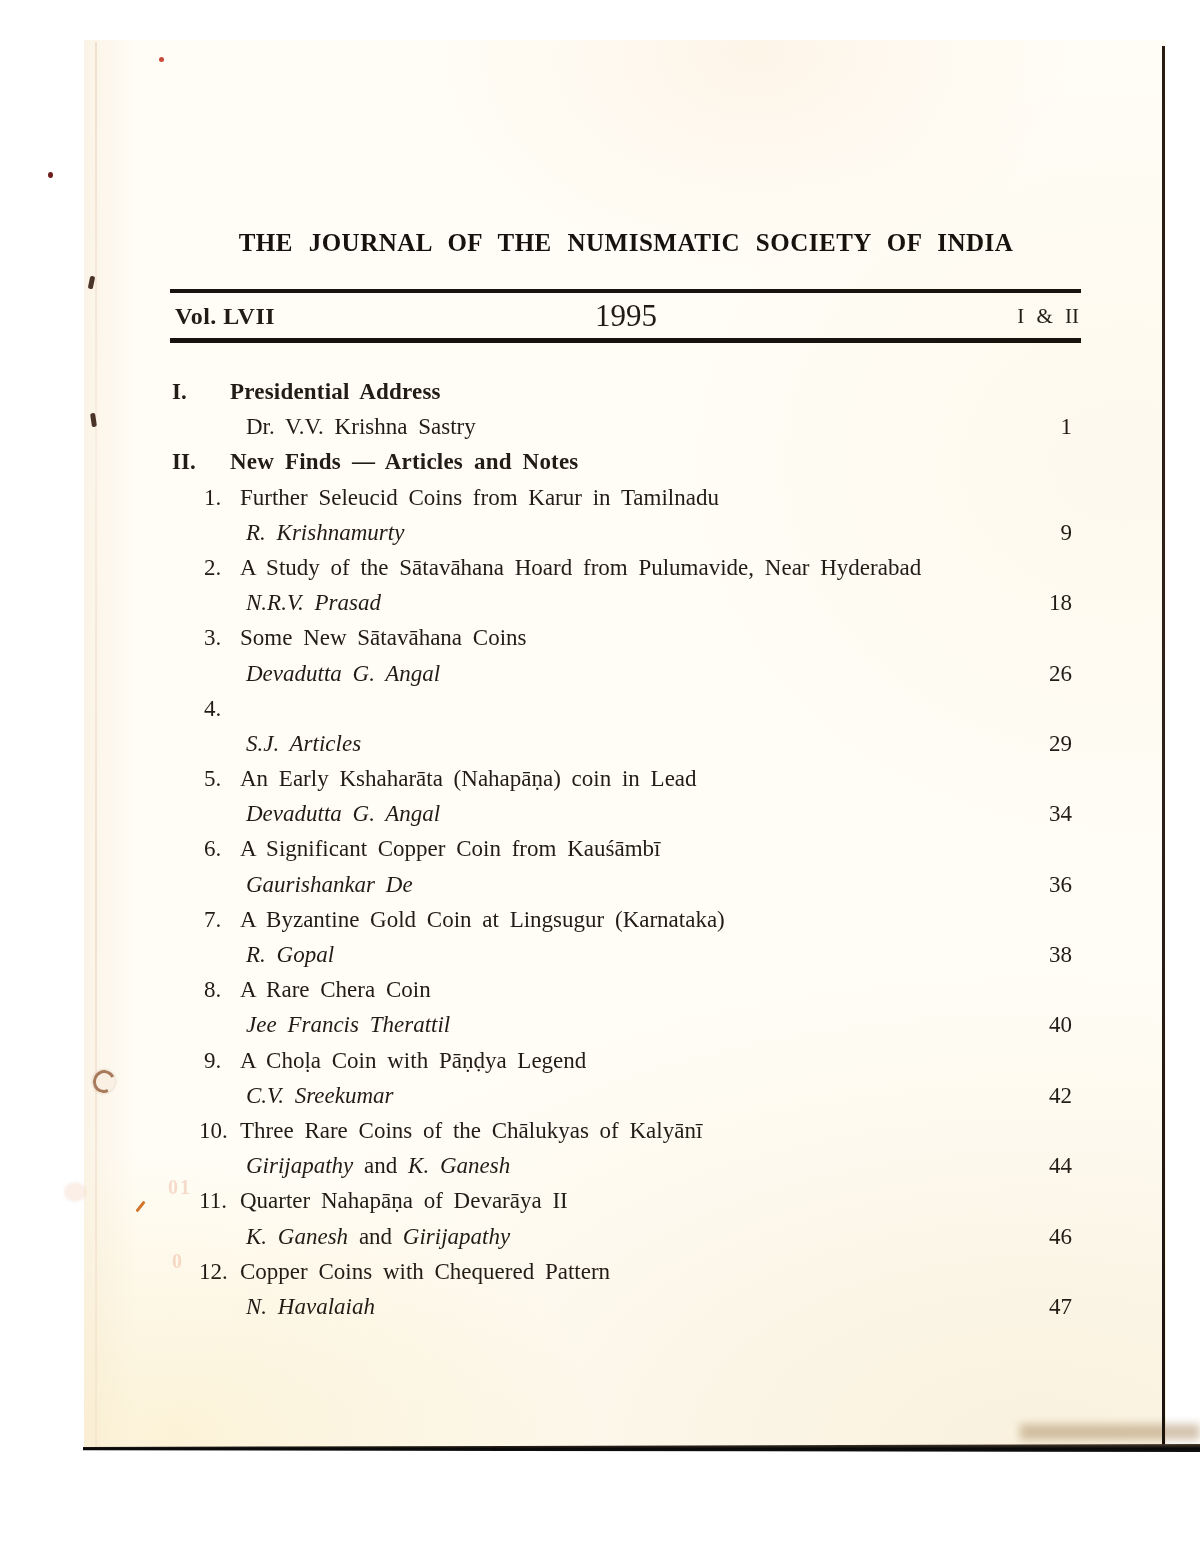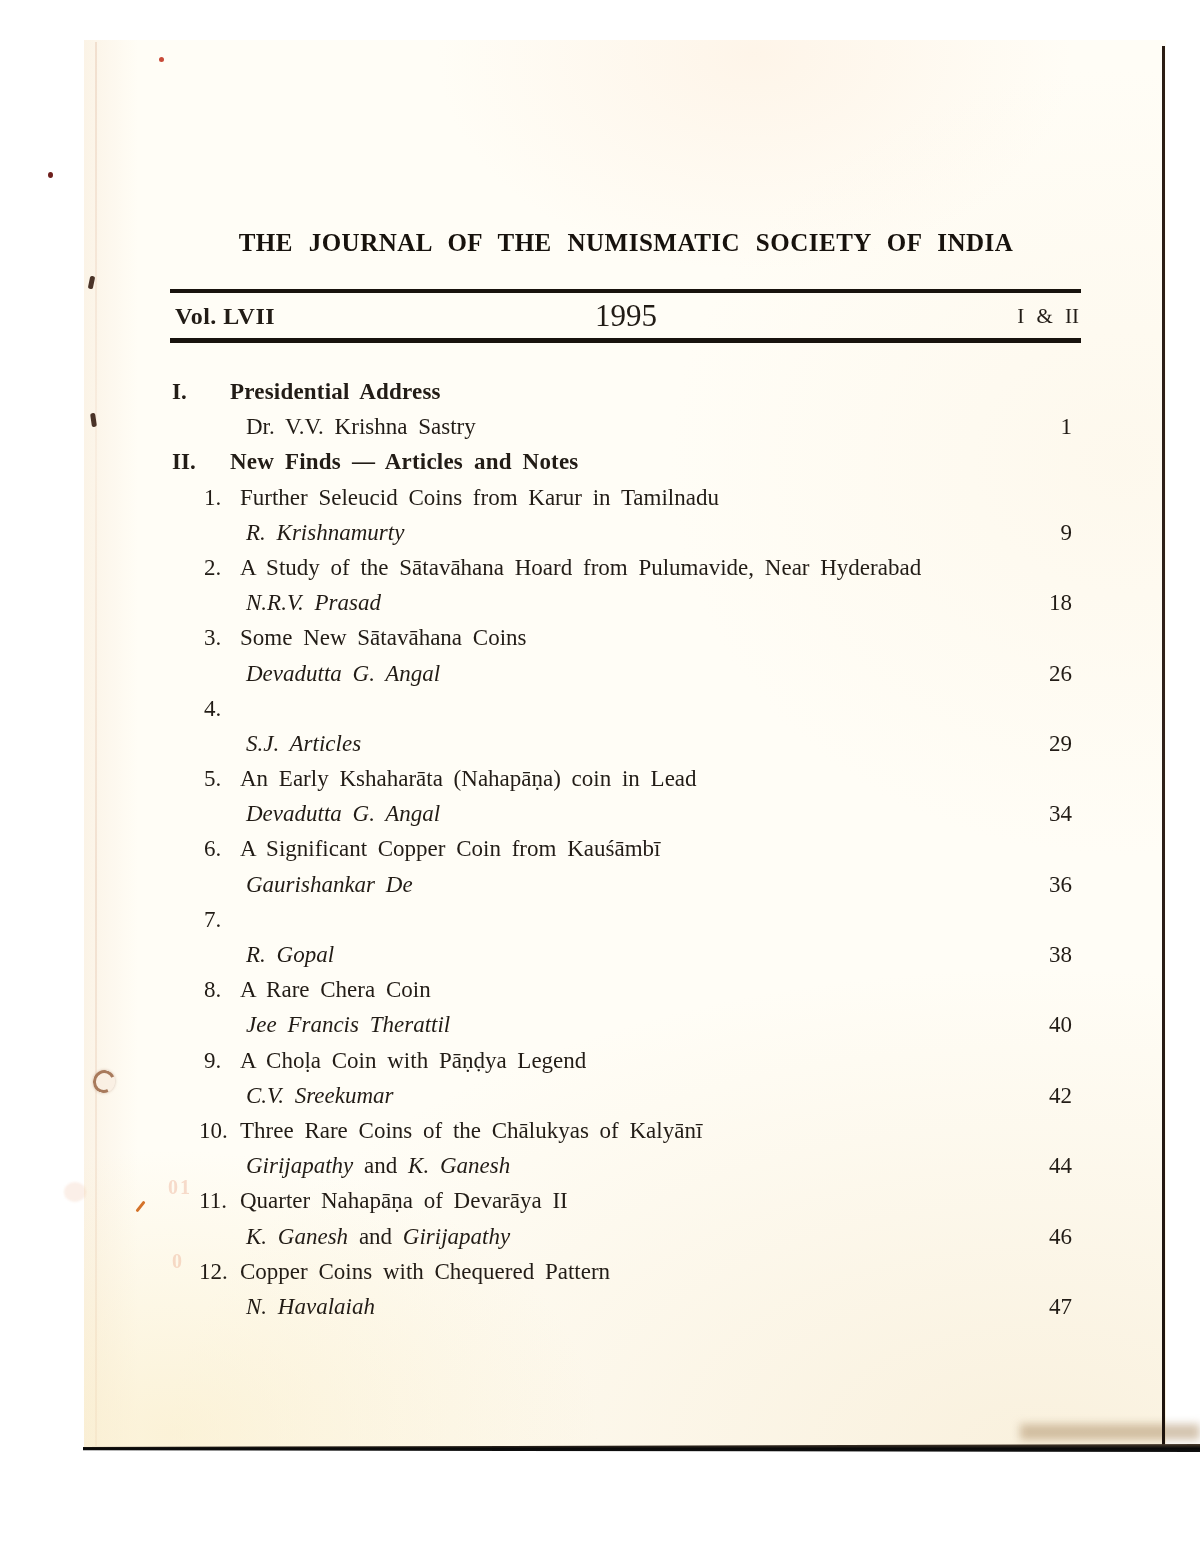--- a/index.html
+++ b/index.html
@@ -171,20 +171,21 @@
     <div class="line">
       <span class="num">6.</span>
       <span class="title">A Significant Copper Coin from Kauśāmbī</span>
     </div>
     <div class="line">
       <span class="author"><span class="it">Gaurishankar De</span></span>
       <span class="page">36</span>
     </div>
     <div class="line">
       <span class="num">7.</span>
+      <span class="title">A Byzantine Gold Coin at Lingsugur (Karnataka)</span>
     </div>
     <div class="line">
       <span class="author"><span class="it">R. Gopal</span></span>
       <span class="page">38</span>
     </div>
     <div class="line">
       <span class="num">8.</span>
       <span class="title">A Rare Chera Coin</span>
     </div>
     <div class="line">

